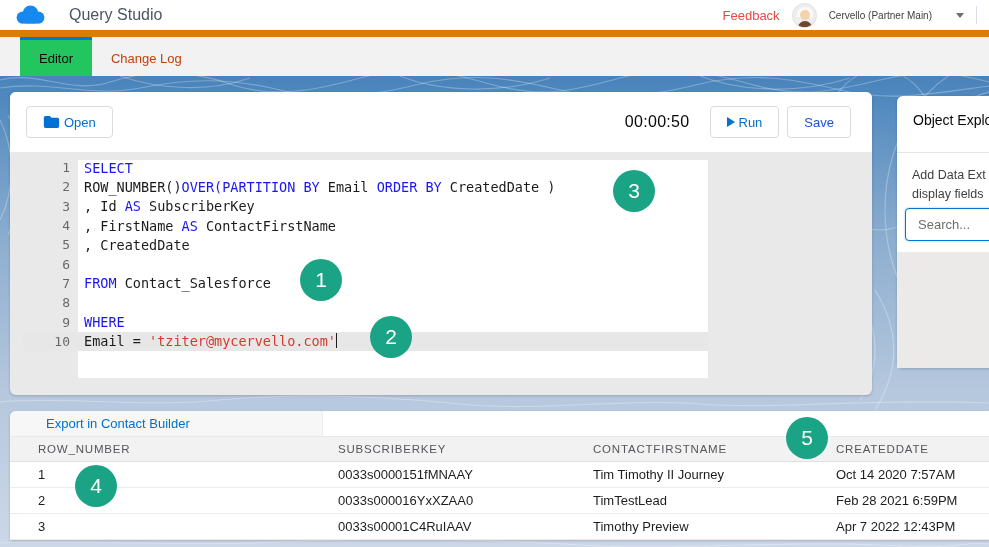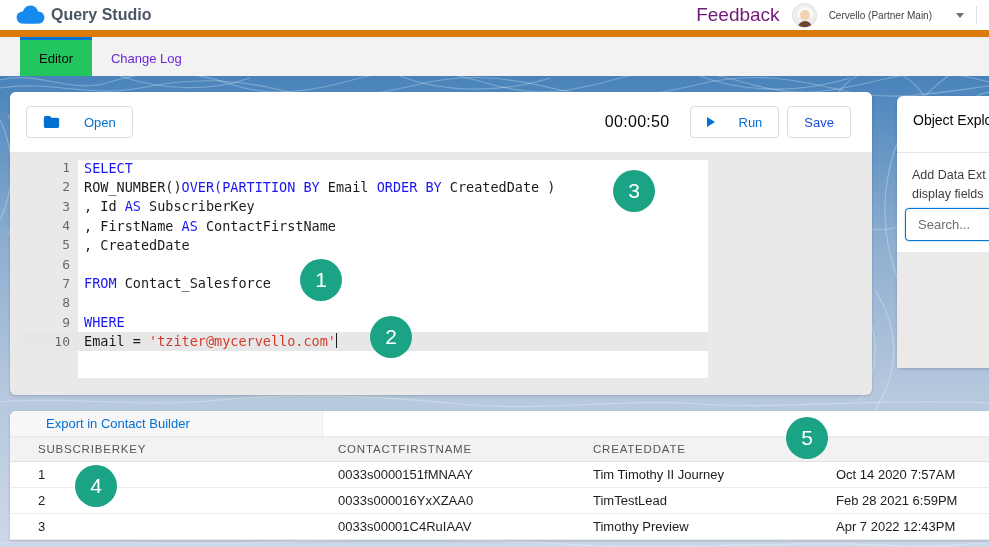--- a/index.html
+++ b/index.html
@@ -7,48 +7,48 @@
   body { font-family:"Liberation Sans", sans-serif; position:relative; overflow:hidden;
          background:linear-gradient(180deg,#3d6ea3 0%, #4c86bd 16%, #8fafd0 45%, #b6c8de 72%, #ccd8e8 100%); }
 
   
   .contours { position:absolute; inset:0; z-index:0; }
 
   
   .top-header { position:absolute; left:0; top:0; width:989px; height:30px; background:#fff; z-index:10;
                 display:flex; align-items:center; }
   .logo-wrap { margin-left:14px; display:flex; align-items:center; }
-  .app-title { margin-left:4px; font-size:16px; color:#4b5563;font-weight:bold; }
+  .app-title { margin-left:22px; font-size:16px; color:#4b5563; }
   .header-right { position:absolute; right:12px; top:0; height:30px; display:flex; align-items:center; gap:12px; }
-  .feedback-link { font-size:19px; color:#701a75; cursor:pointer; }
+  .feedback-link { font-size:13px; color:#ef4444; cursor:pointer; }
   .avatar { width:25px; height:25px; border-radius:50%; background:#efedee; position:relative; overflow:hidden;
             border:1px solid #e2e0df; }
   .avatar .hair { position:absolute; left:4px; top:3px; width:16px; height:10px; border-radius:8px 8px 0 0; background:#fbfaf9; }
   .avatar .face { position:absolute; left:7px; top:6px; width:10px; height:10px; border-radius:50%; background:#f3d3ad; }
   .avatar .body { position:absolute; left:5px; bottom:-3px; width:14px; height:9px; border-radius:7px 7px 0 0; background:#6b4630; }
   .account { font-size:10px; color:#3e3e3c; display:flex; align-items:center; gap:24px; cursor:pointer; }
   .caret-down { width:0; height:0; border-left:4.5px solid transparent; border-right:4.5px solid transparent;
                 border-top:5px solid #706e6b; }
   .header-divider { width:1px; height:18px; background:#d8dde6; }
 
   .brand-bar { position:absolute; left:0; top:30px; width:989px; height:7px; background:#db7b09; z-index:10; }
 
   
   .tab-bar { position:absolute; left:0; top:37px; width:989px; height:39px; background:#f3f2f2; z-index:10;
              display:flex; align-items:stretch; padding-left:20px; }
-  .tab { display:flex; align-items:center; padding:0 19px; font-size:13px; color:#6d28d9; cursor:pointer;
+  .tab { display:flex; align-items:center; padding:0 19px; font-size:13px; color:#c2410c; cursor:pointer;
          border-top:3px solid transparent; }
   .tab.active { background:#22c55e; border-top:3px solid #0176d3; color:#080707; }
 
   
   .editor-panel { position:absolute; left:10px; top:92px; width:862px; height:303px; background:#eae9e9;
                   border-radius:6px; z-index:5; box-shadow:0 1px 3px rgba(0,0,0,.18); }
   .editor-toolbar { position:absolute; left:0; top:0; width:862px; height:60px; background:#fff;
                     border-radius:6px 6px 0 0; }
-  .btn { display:inline-flex; align-items:center; justify-content:center; gap:24px; height:32px;
+  .btn { display:inline-flex; align-items:center; justify-content:center; gap:4px; height:32px;
          border:1px solid #dddbda; border-radius:4px; background:#fff; font-size:13px; color:#0070d2;
          padding:4px 16px; cursor:pointer; font-family:"Liberation Sans",sans-serif; }
   .btn-open { position:absolute; left:16px; top:14px; }
   .folder-icon svg { display:block; }
   .toolbar-right { position:absolute; right:21px; top:14px; display:flex; align-items:center; gap:8px; }
   .timer { font-size:16px; color:#080707; margin-right:12px; letter-spacing:.3px; }
   .play-icon { width:0; height:0; border-top:5px solid transparent; border-bottom:5px solid transparent;
                border-left:8px solid #0070d2; }
   .btn-save { color:#1d4ed8; cursor:default; }
   .btn-saveas { background:#0070d2; border-color:#0070d2; color:#fff; font-weight:bold; }
@@ -222,20 +222,21 @@
   </div>
   <input class="oe-search" type="text" placeholder="Search..." style="">
   <div class="oe-list-area"></div>
 </div>
 
 <div class="results-panel">
   <div class="export-bar">
     <span class="export-link">Export in Contact Builder</span>
   </div>
   <div class="results-header" id="results-header">
+      <div class="cell">ROW_NUMBER</div>
       <div class="cell">SUBSCRIBERKEY</div>
       <div class="cell">CONTACTFIRSTNAME</div>
       <div class="cell">CREATEDDATE</div>
     </div>
   <div id="results-body">
       <div class="results-row">
         <div class="cell">1</div>
         <div class="cell">0033s0000151fMNAAY</div>
         <div class="cell">Tim Timothy II Journey</div>
         <div class="cell">Oct 14 2020 7:57AM</div>

